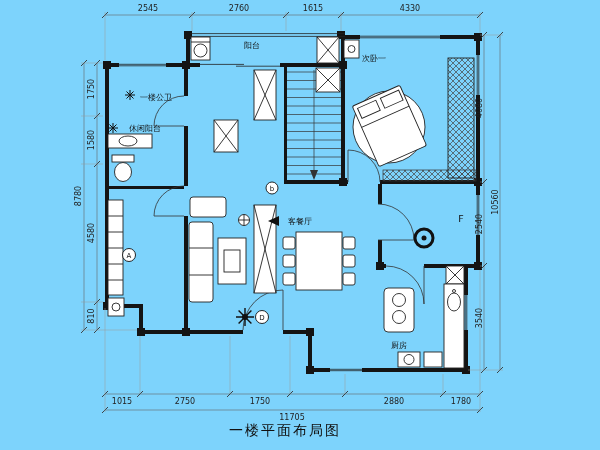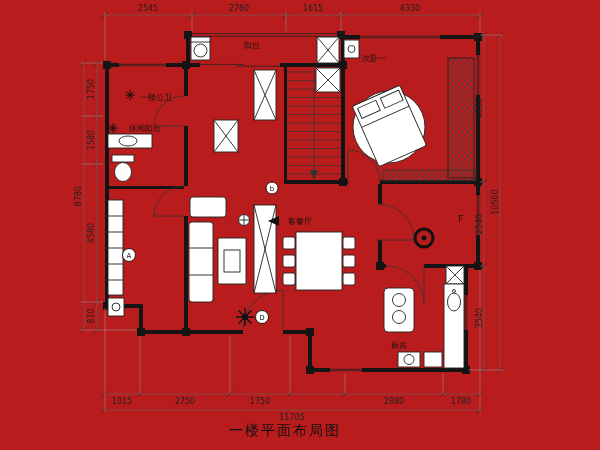--- a/index.html
+++ b/index.html
@@ -1,16 +1,16 @@
 <!DOCTYPE html>
 <html><head>
 <meta charset="utf-8">
 <style>
   html,body{margin:0;padding:0;background:#fff;}
-  .canvas{position:relative;width:600px;height:450px;background:#b91c1c;overflow:hidden;
+  .canvas{position:relative;width:600px;height:450px;background:#7dd3fc;overflow:hidden;
           font-family:"DejaVu Sans","Liberation Sans",sans-serif;}
   svg{display:block;}
   svg text{font-family:"DejaVu Sans","Liberation Sans",sans-serif;}
   .dim{font-size:8px;fill:#222;}
   .room{font-size:8px;fill:#111;}
   .mark{font-size:7px;fill:#111;}
   .fmark{font-size:9.5px;fill:#111;}
   .title-text{font-size:14px;fill:#111;letter-spacing:2px;}
 </style>
 </head>

